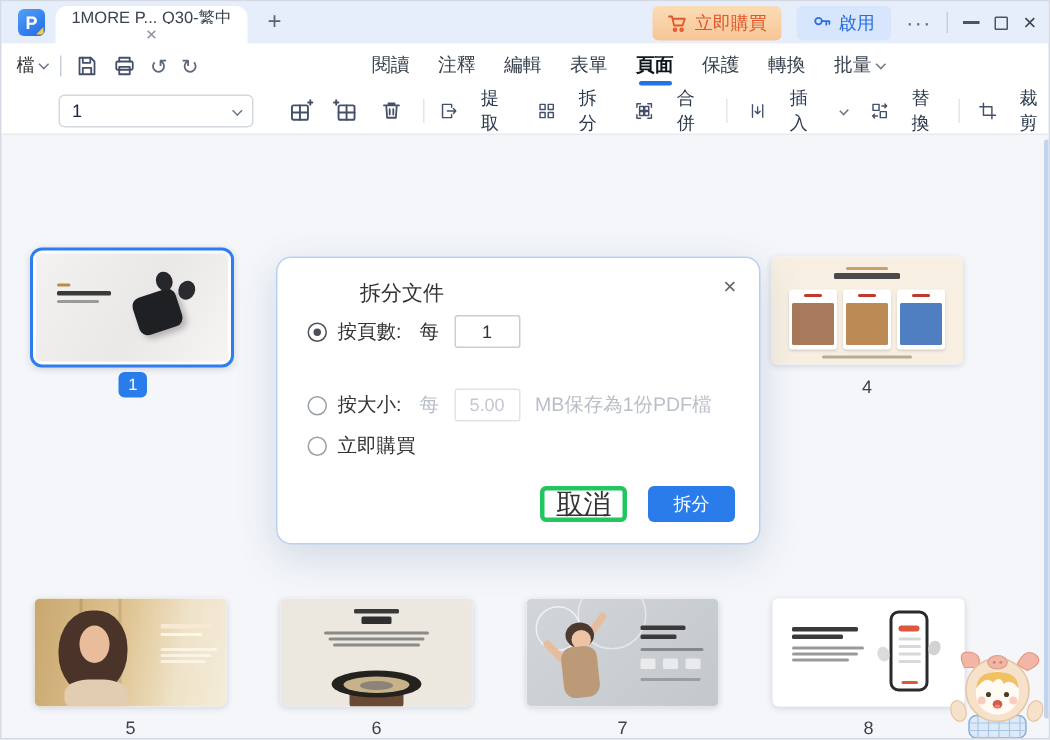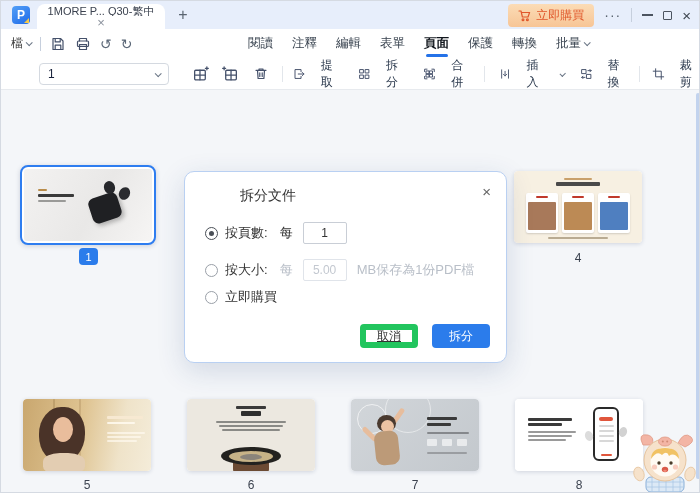--- a/index.html
+++ b/index.html
@@ -62,22 +62,22 @@
   .dtitle{position:absolute;left:20px;top:15px;font-size:14px;color:#333;margin-left:35px;}
   .dclose{position:absolute;right:15px;top:11px;font-size:15px;color:#666;cursor:pointer;}
   .drow{position:absolute;left:20px;display:flex;align-items:center;font-size:13px;color:#333;height:24px;}
   .rad{width:13px;height:13px;border:1px solid #9aa0a8;border-radius:50%;margin-right:7px;position:relative;background:#fff;flex:none;}
   .rad.sel{border-color:#4a4f57;}
   .rad.sel::after{content:"";position:absolute;inset:3px;background:#4a4f57;border-radius:50%;}
   .every{margin-left:12px;}
   .dinput{width:44px;height:22px;border:1px solid #c9ced6;border-radius:2px;text-align:center;font-size:12px;color:#333;margin:0 10px;background:#fff;outline:none;}
   .dinput.dis{border-color:#e0e4ea;color:#c3c8d0;}
   .gray{color:#b9bfc8;}
-  .dlg-cancel{position:absolute;right:88px;bottom:14px;width:58px;height:24px;border:6px solid #22c55e;border-radius:4px;background:#fff;
-    font-size:12px;color:#333;display:flex;align-items:center;justify-content:center;cursor:pointer;text-decoration:underline;}
+  .dlg-cancel{position:absolute;right:88px;bottom:14px;width:58px;height:24px;border:3px solid #22c55e;border-radius:4px;background:#fff;
+    font-size:18px;color:#333;display:flex;align-items:center;justify-content:center;cursor:pointer;text-decoration:underline;}
   .dlg-ok{position:absolute;right:16px;bottom:14px;width:58px;height:24px;border-radius:4px;background:#2b7ceb;color:#fff;font-size:12px;
     display:flex;align-items:center;justify-content:center;cursor:pointer;}
 </style>
 </head>
 <body>
 
 <div id="app">
 
   <div class="titlebar">
     <div class="applogo">
@@ -90,20 +90,27 @@
     </div>
     <div class="newtab">+</div>
     <div class="tb-right">
       <div class="btn-buy">
         <svg width="13" height="13" viewBox="0 0 13 13" style="stroke:#e0572b;fill:none;stroke-width:1.2;stroke-linecap:round;stroke-linejoin:round;">
             <path d="M1 2h2l1.4 6h5.6l1.6-4.5H4"></path>
             <circle cx="5" cy="10.8" r="0.9"></circle>
             <circle cx="9.4" cy="10.8" r="0.9"></circle>
           </svg>
         <span>立即購買</span>
+      </div>
+      <div class="btn-activate">
+        <svg width="12" height="12" viewBox="0 0 13 13" style="stroke:#2a6ee0;fill:none;stroke-width:1.3;stroke-linecap:round;">
+            <circle cx="4" cy="5.5" r="2.4"></circle>
+            <path d="M6.3 5.5h5.5 M9.6 5.5v2.6 M11.8 5.5v2"></path>
+          </svg>
+        <span>啟用</span>
       </div>
       <span class="more-dots">···</span>
       <span class="vbar"></span>
       <span class="win-min"></span>
       <span class="win-max"></span>
       <span class="win-x">×</span>
     </div>
   </div>
 
   <div class="menubar">
@@ -318,21 +325,21 @@
       </div>
     </div>
     <div class="pnum" style="left:514px;top:388px;">8</div>
 
     <div class="scrollbar"></div>
 
     <div class="dialog">
       <div class="dtitle">拆分文件</div>
       <div class="dclose">×</div>
 
-      <div class="drow" style="top:49px;">
+      <div class="drow" style="top:37px;">
         <span class="rad sel"></span>
         <span>按頁數:</span>
         <span class="every">每</span>
         <input class="dinput" value="1" style="">
       </div>
 
       <div class="drow" style="top:86px;">
         <span class="rad"></span>
         <span>按大小:</span>
         <span class="every gray">每</span>

